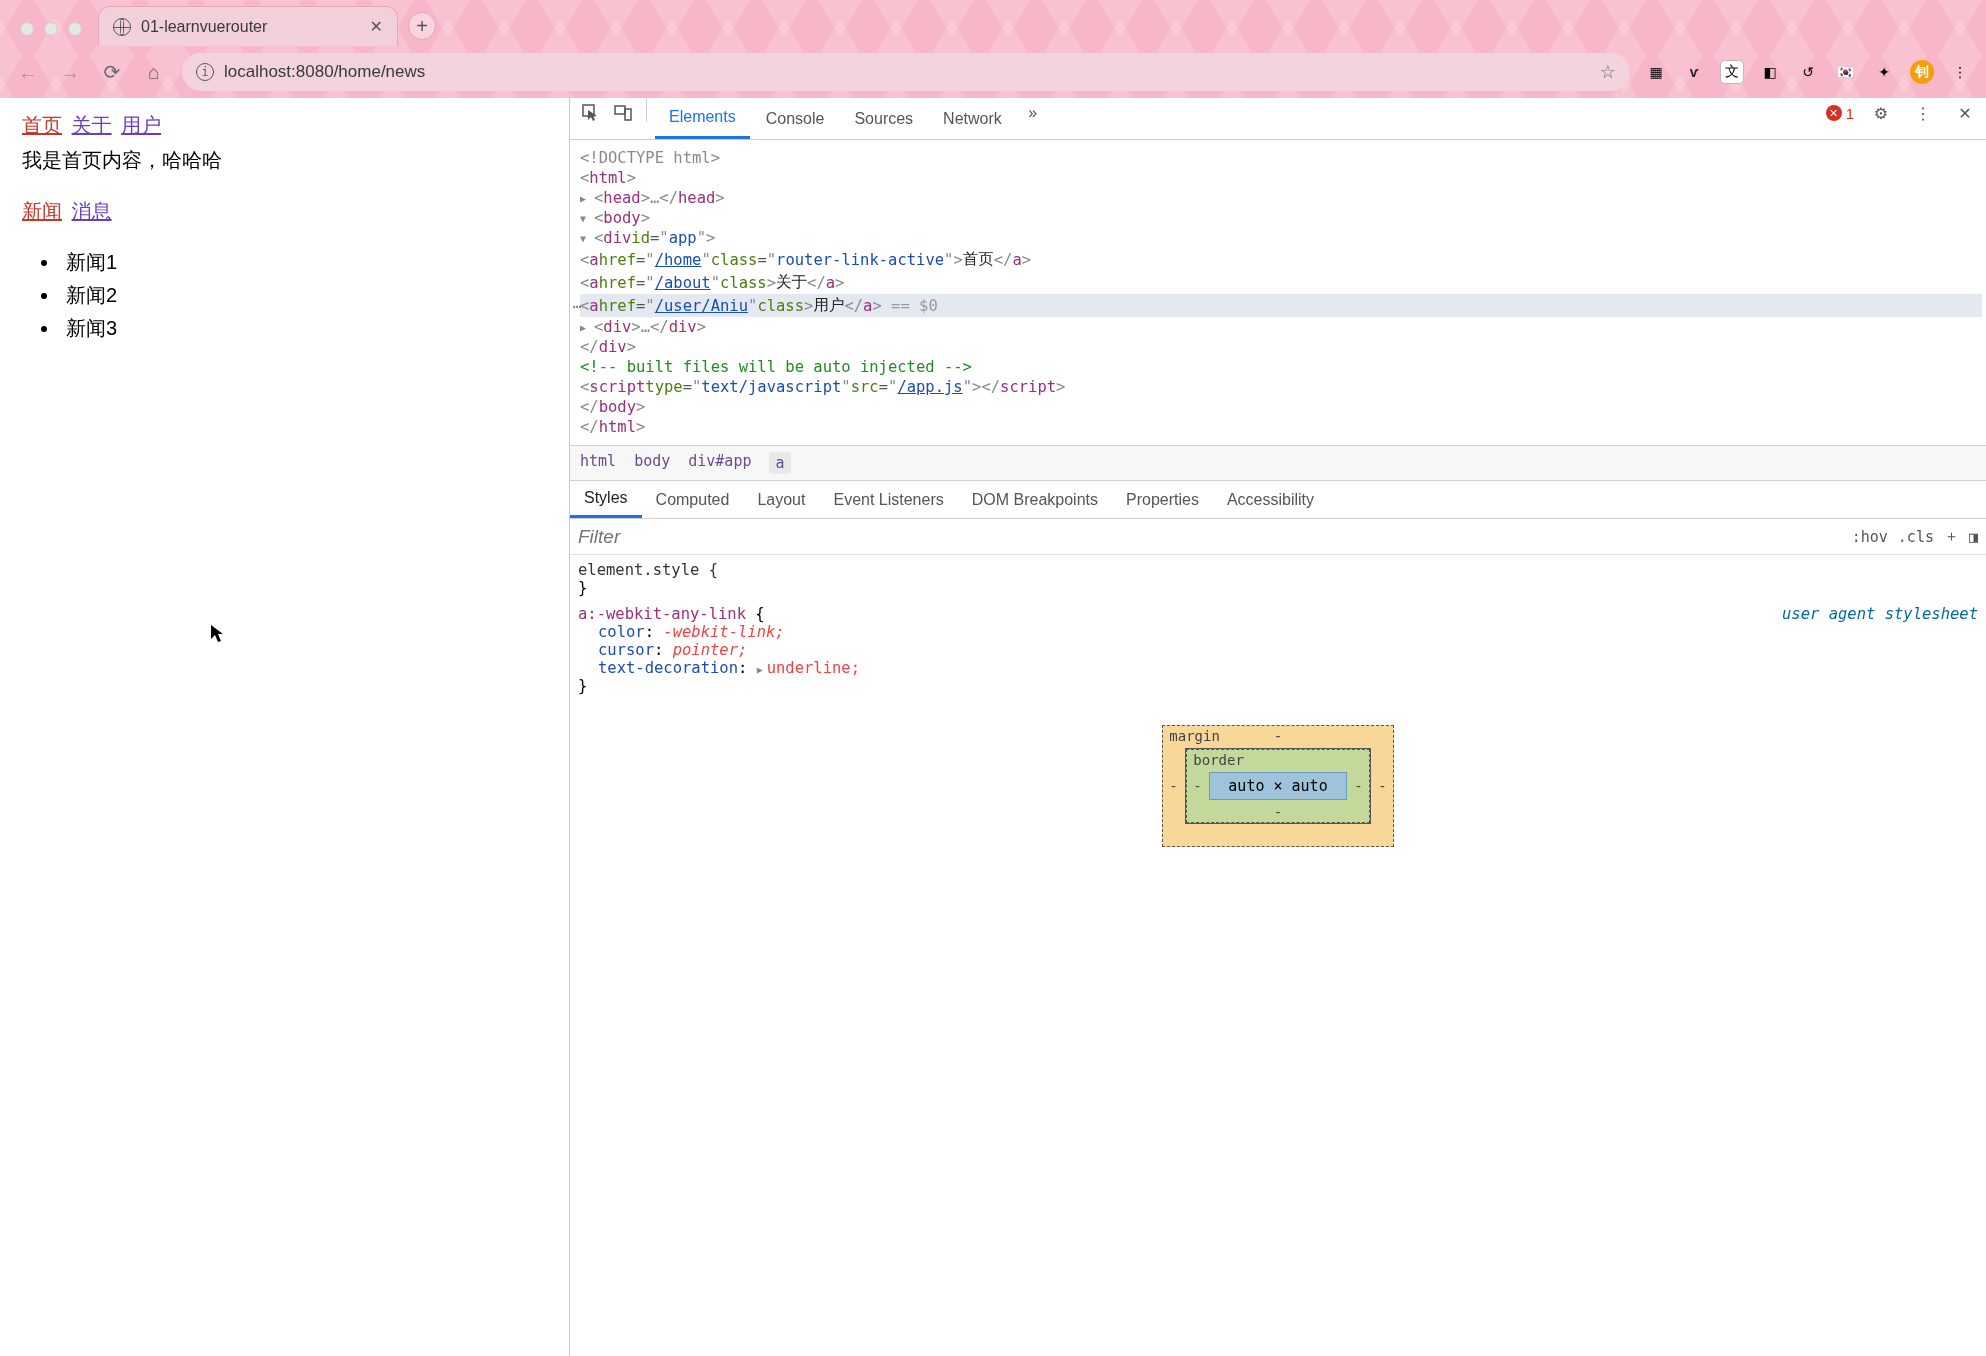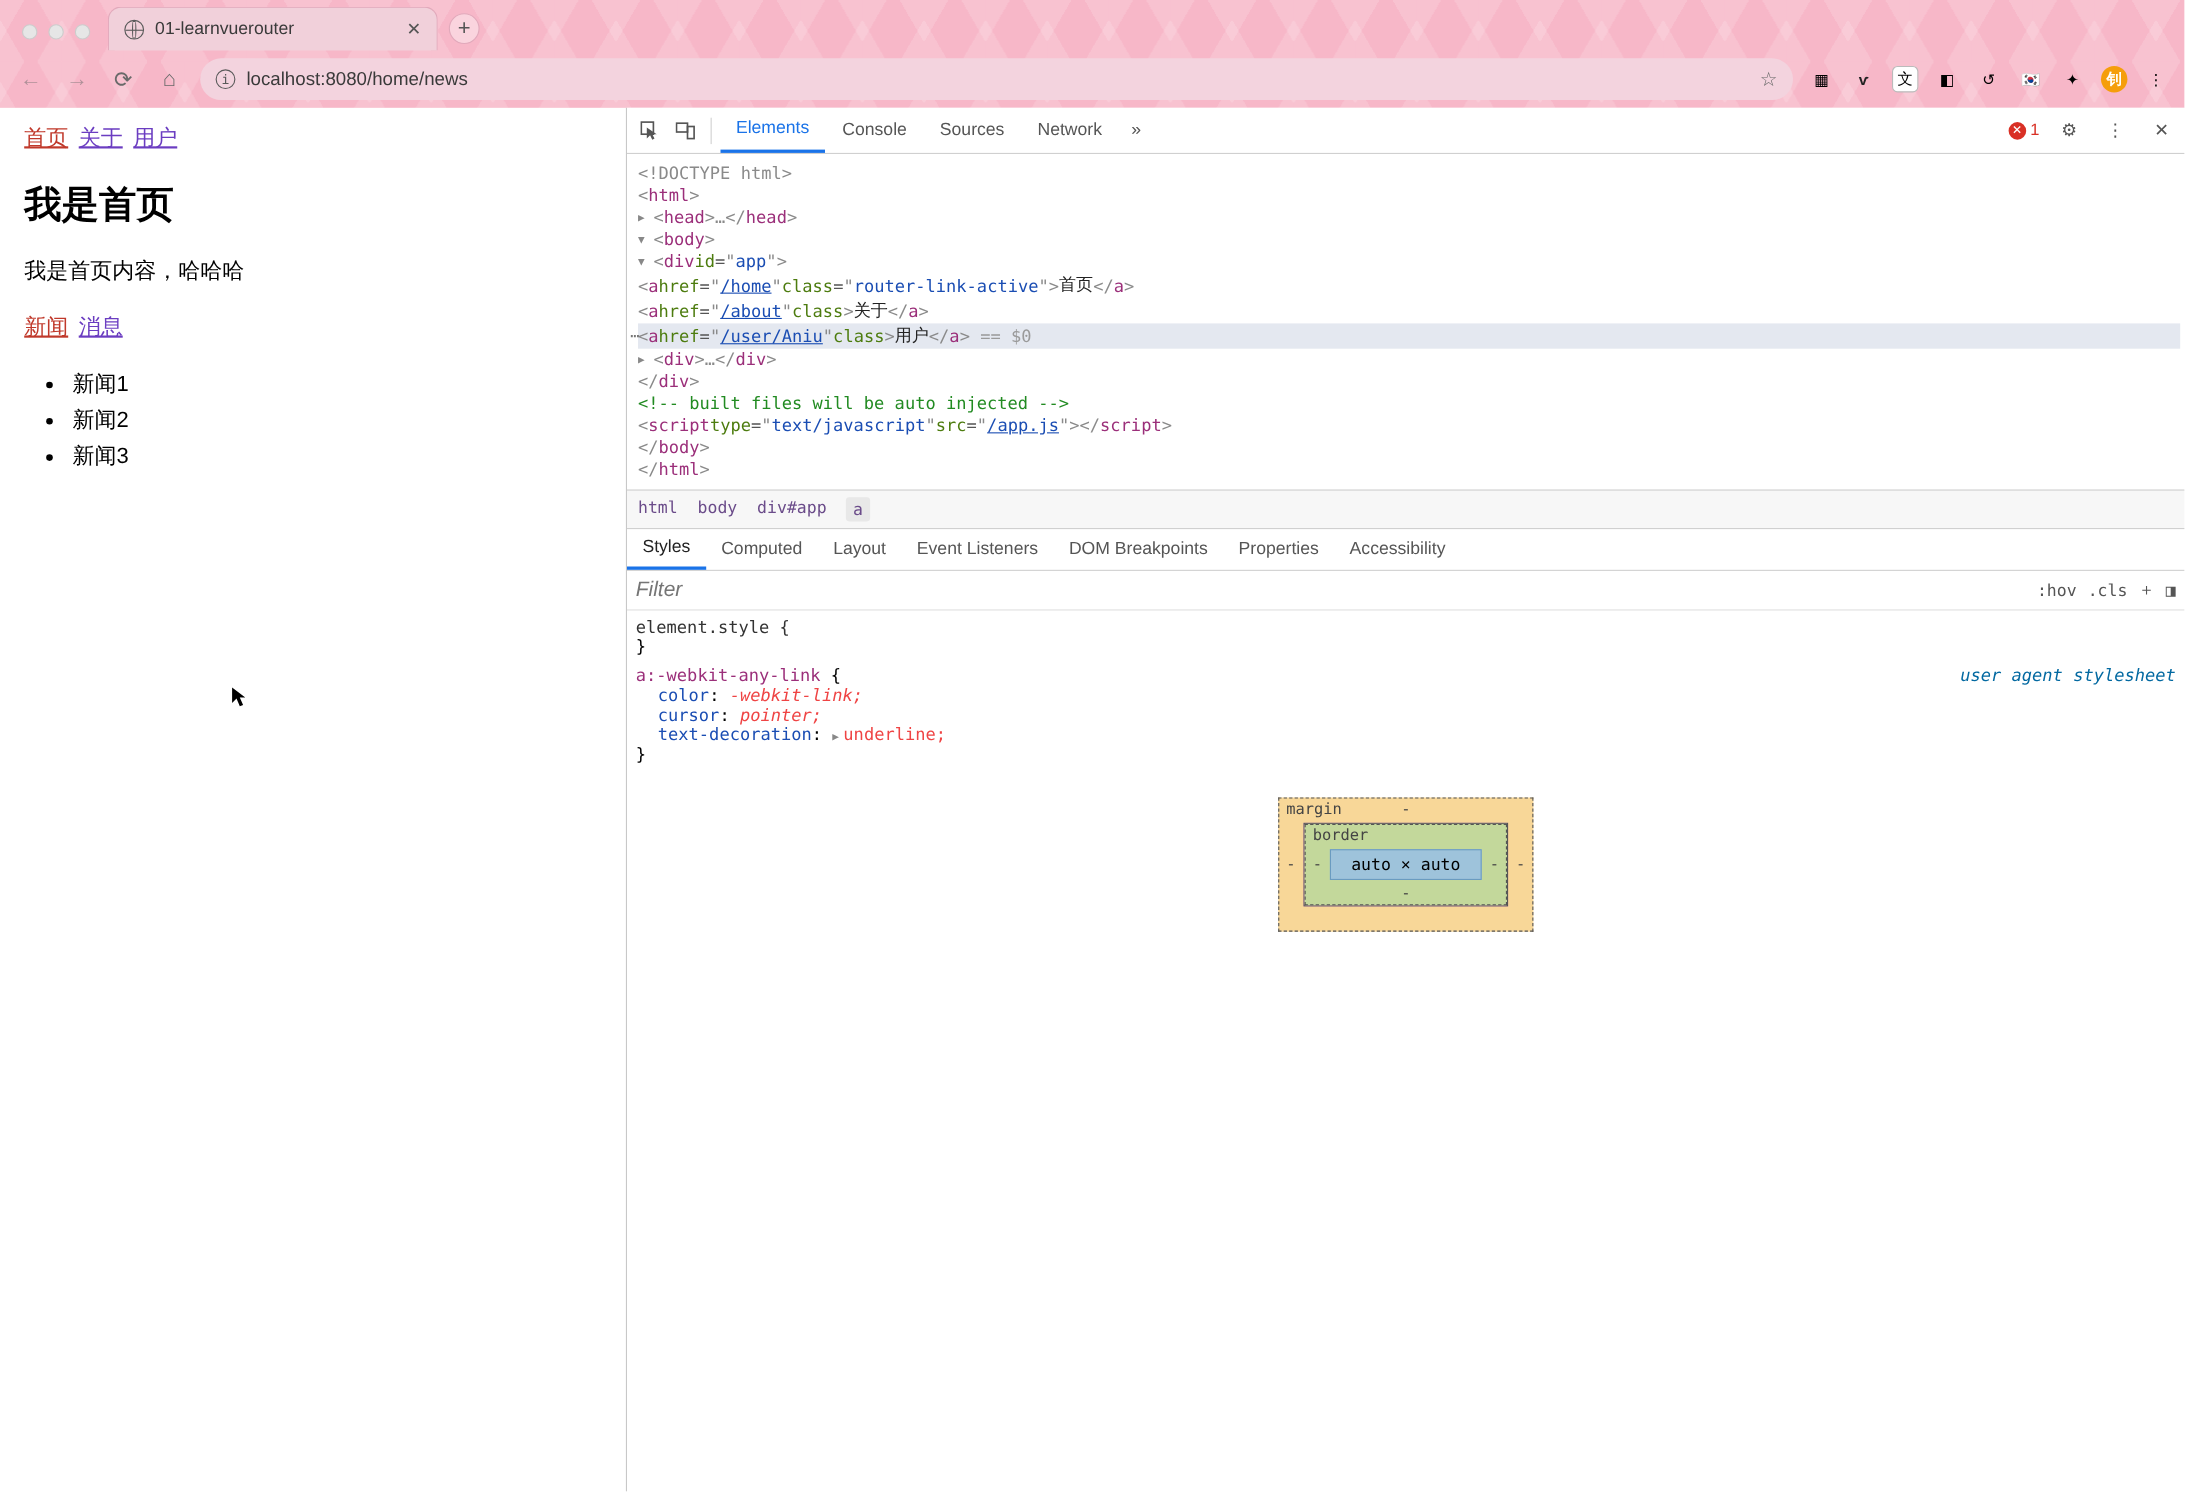--- a/index.html
+++ b/index.html
@@ -42,21 +42,21 @@
   .nav-link.active { color: #c0392b; }
   .page h2 { font-size: 34px; font-weight: 700; margin: 24px 0; }
   .page p { font-size: 20px; margin: 8px 0 24px 0; }
   .subnav a { font-size: 20px; margin-right: 4px; }
   .page ul { margin: 24px 0 0 38px; }
   .page li { font-size: 20px; margin: 6px 0; padding-left: 6px; }
   .cursor-arrow { position:absolute; left:210px; top:526px; }
 
   
   .devtools { flex:1; display:flex; flex-direction:column; background:#fff; min-width:0; }
-  .dt-tabs { display:flex; align-items:center; border-bottom:1px solid #d0d0d0; height:42px; padding:0 6px; gap:2px; font-size:16px; }
+  .dt-tabs { display:flex; align-items:flex-start; border-bottom:1px solid #d0d0d0; height:42px; padding:0 6px; gap:2px; font-size:16px; }
   .dt-ic { width:30px; height:30px; display:flex; align-items:center; justify-content:center; color:#555; }
   .dt-tab { padding:0 14px; height:100%; display:flex; align-items:center; color:#555; cursor:pointer; }
   .dt-tab.active { color:#1a73e8; border-bottom:3px solid #1a73e8; }
   .dt-actions { margin-left:auto; display:flex; align-items:center; gap:12px; }
   .err-badge { display:flex; align-items:center; gap:4px; color:#d93025; font-size:15px; }
   .err-badge .circ { width:16px; height:16px; background:#d93025; border-radius:50%; color:#fff; display:flex; align-items:center; justify-content:center; font-size:11px; }
 
   
   .dom { flex:0 0 auto; padding:8px 4px 8px 10px; font-family: Menlo, ui-monospace, monospace; font-size:15.5px; color:#333; overflow:auto; }
   .dom .line { white-space:pre; padding:1px 0; display:flex; align-items:center; position:relative; }
@@ -148,21 +148,20 @@
 </div>
 
 <div class="split">
 
   <div class="page" style="position:relative">
     <div>
       <a class="nav-link active">首页</a>
       <a class="nav-link">关于</a>
       <a class="nav-link">用户</a>
     </div>
-    <h2>我是首页</h2>
     <p>我是首页内容，哈哈哈</p>
     <div class="subnav">
       <a class="nav-link active">新闻</a>
       <a class="nav-link">消息</a>
     </div>
     <ul>
       <li>新闻1</li>
       <li>新闻2</li>
       <li>新闻3</li>
     </ul>

